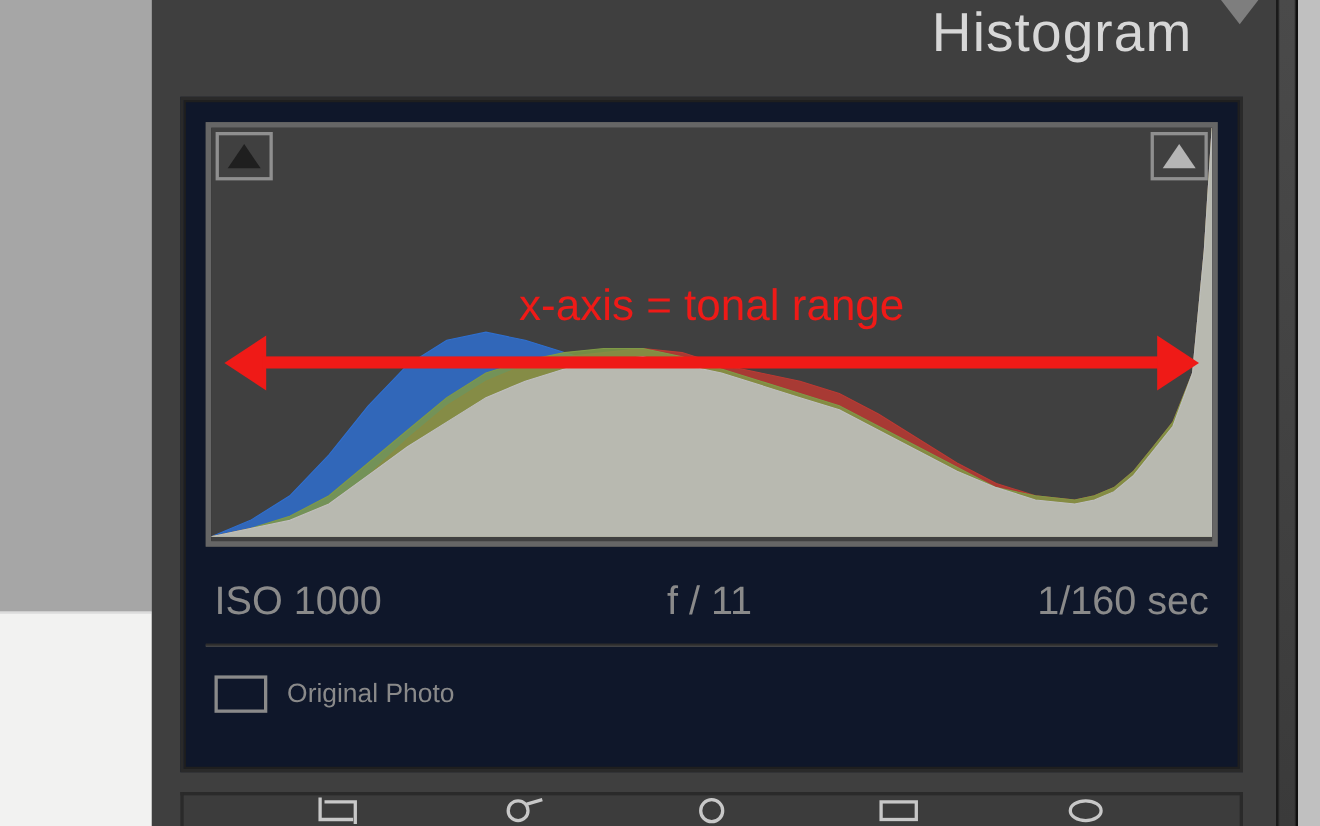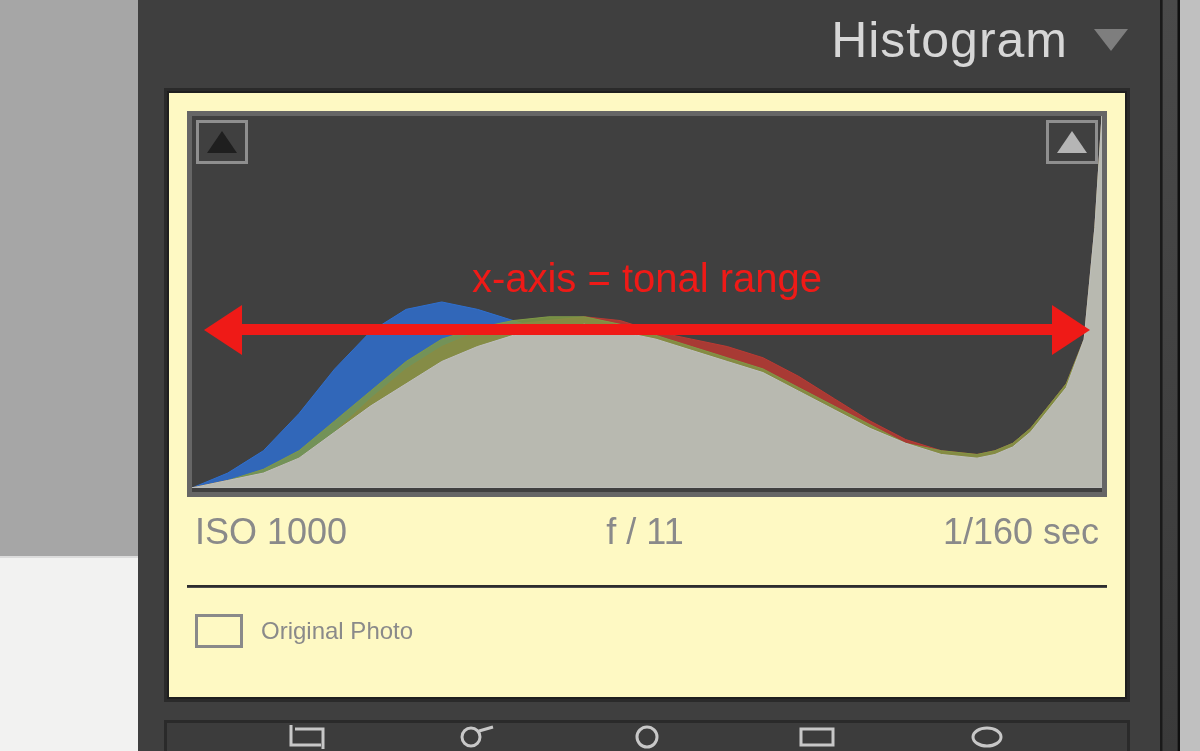--- a/index.html
+++ b/index.html
@@ -44,23 +44,23 @@
     left:3px; right:3px; top:0; bottom:0;
     background: linear-gradient(#4a4a4a,#3a3a3a);
   }
   .panel-header {
     position: absolute;
     top: 0;
     left: 0;
     right: 20px;
     height: 80px;
     display: flex;
-    align-items: center;
+    align-items: flex-start;
     justify-content: flex-end;
-    padding-right: 32px;
+    padding-right: 16px;
     gap: 26px;
   }
   .panel-header .title {
     color: #d7d7d7;
     font-size: 50px;
     font-weight: 300;
     letter-spacing: 1px;
   }
   .panel-header .collapse-tri {
     width: 0; height: 0;
@@ -70,21 +70,21 @@
     cursor: pointer;
   }
 
   .histogram-well {
     position: absolute;
     left: 26px;
     right: 50px;
     top: 88px;
     height: 614px;
     border: 3px solid #2a2a2a;
-    background: #fef9c3;
+    background: #0f172a;
     box-shadow: inset 0 0 0 2px #1f1f1f;
   }
   .histogram-chart {
     position: absolute;
     left: 20px;
     right: 20px;
     top: 20px;
     height: 386px;
     border: 5px solid #666666;
     background: #404040;
@@ -145,21 +145,21 @@
     font-weight:400;
     pointer-events:none;
   }
 
   .metadata-row{
     position:absolute;
     left:20px;right:20px;
     top: 420px;
     height: 56px;
     display:flex;
-    align-items:flex-start;
+    align-items:flex-end;
     justify-content:space-between;
     color:#8a8a8a;
     font-size:36px;
     font-weight:300;
     padding: 0 8px;
   }
   .divider{
     position:absolute;
     left:20px;right:20px;
     top:494px;

